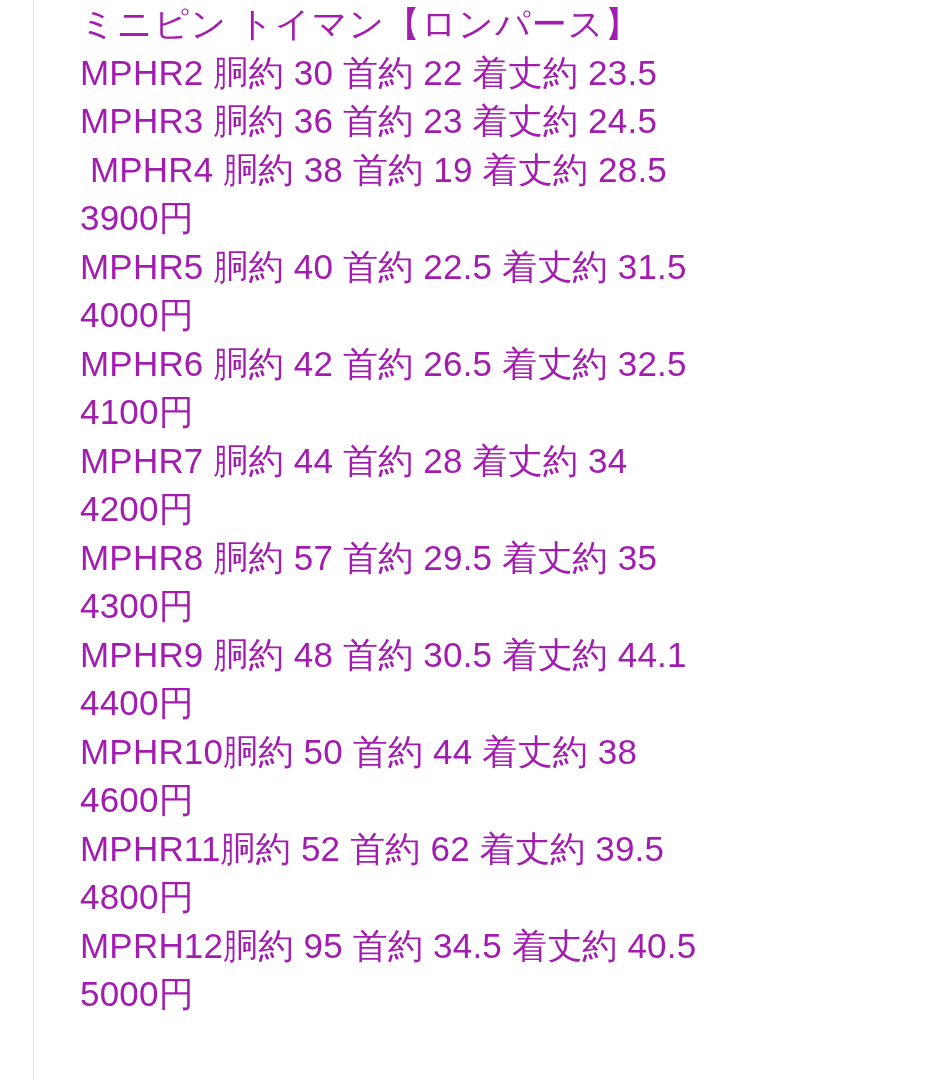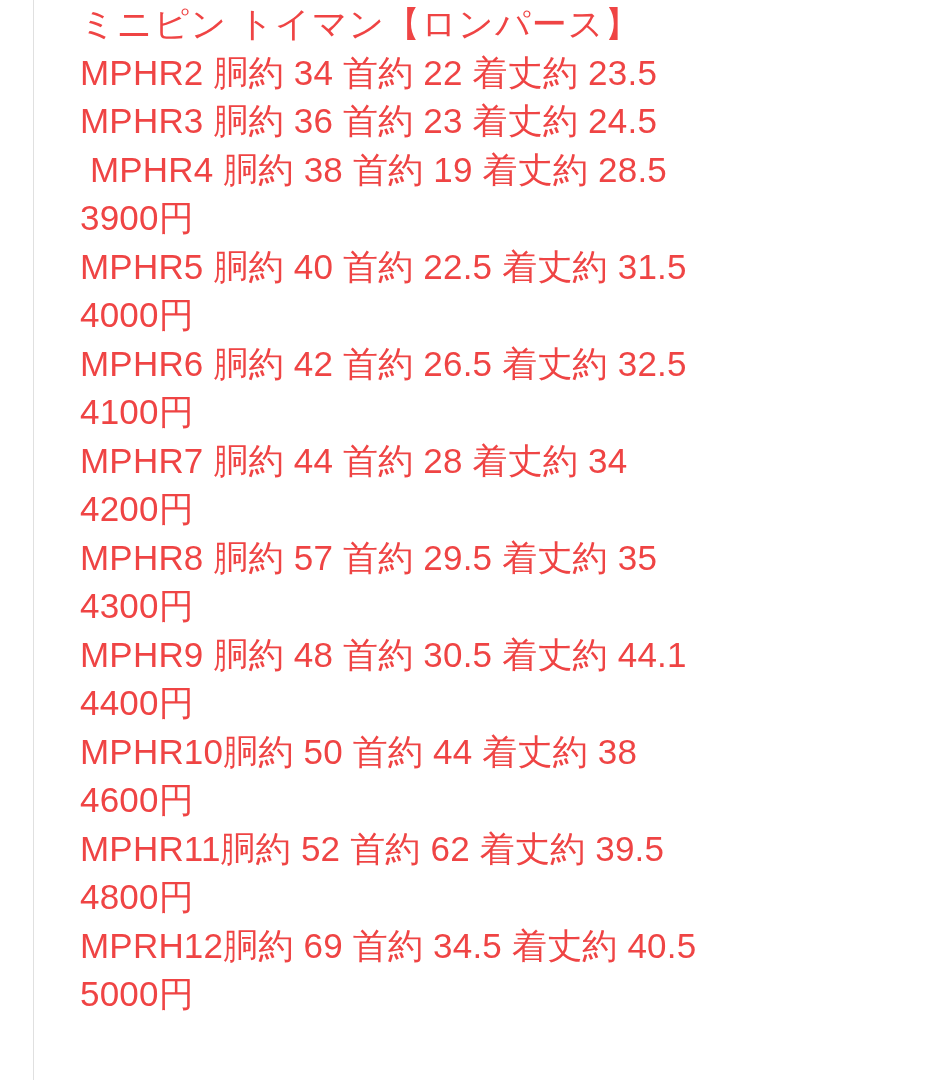--- a/index.html
+++ b/index.html
@@ -34,50 +34,50 @@
     position: absolute;
     left: 80px;
     top: 0px;
     right: 10px;
   }
   .line {
     font-size: 35px;
     line-height: 48.5px;
     white-space: pre;
     letter-spacing: 0.2px;
-    color: #ef4444;
+    color: #a21caf;
   }
   .line.title {
     letter-spacing: 1px;
   }
 </style>
 </head>
 <body>
 
 <div class="page">
 
   <div class="margin-rule"></div>
 
   <div class="content">
     <div class="line title">ミニピン トイマン【ロンパース】</div>
-    <div class="line">MPHR2 胴約 34 首約 22 着丈約 23.5</div>
+    <div class="line">MPHR2 胴約 30 首約 22 着丈約 23.5</div>
     <div class="line">MPHR3 胴約 36 首約 23 着丈約 24.5</div>
     <div class="line"> MPHR4 胴約 38 首約 19 着丈約 28.5</div>
     <div class="line">3900円</div>
     <div class="line">MPHR5 胴約 40 首約 22.5 着丈約 31.5</div>
     <div class="line">4000円</div>
     <div class="line">MPHR6 胴約 42 首約 26.5 着丈約 32.5</div>
     <div class="line">4100円</div>
     <div class="line">MPHR7 胴約 44 首約 28 着丈約 34</div>
     <div class="line">4200円</div>
     <div class="line">MPHR8 胴約 57 首約 29.5 着丈約 35</div>
     <div class="line">4300円</div>
     <div class="line">MPHR9 胴約 48 首約 30.5 着丈約 44.1</div>
     <div class="line">4400円</div>
     <div class="line">MPHR10胴約 50 首約 44 着丈約 38</div>
     <div class="line">4600円</div>
     <div class="line">MPHR11胴約 52 首約 62 着丈約 39.5</div>
     <div class="line">4800円</div>
-    <div class="line">MPRH12胴約 69 首約 34.5 着丈約 40.5</div>
+    <div class="line">MPRH12胴約 95 首約 34.5 着丈約 40.5</div>
     <div class="line">5000円</div>
   </div>
 
 </div>
 
 </body></html>

